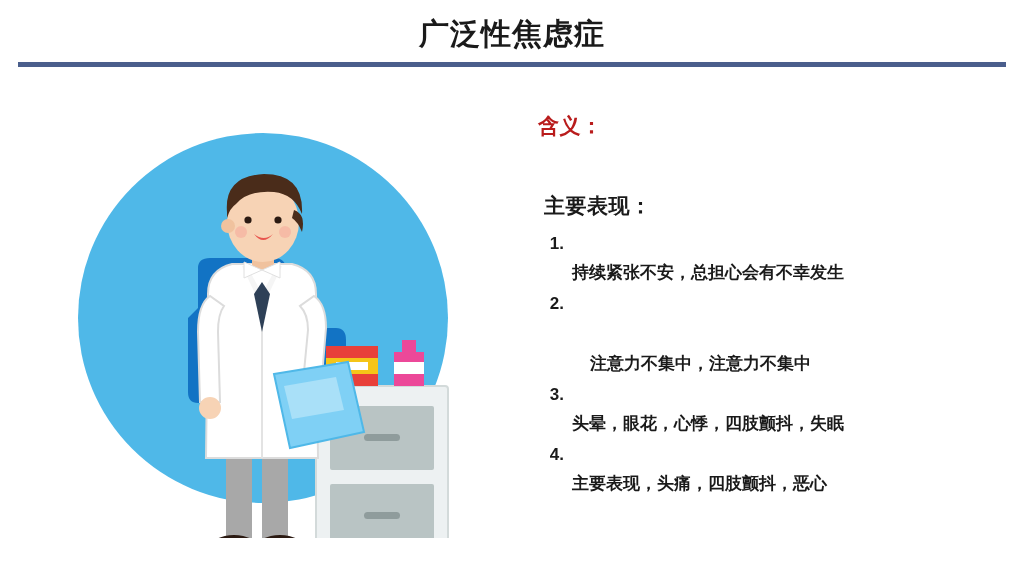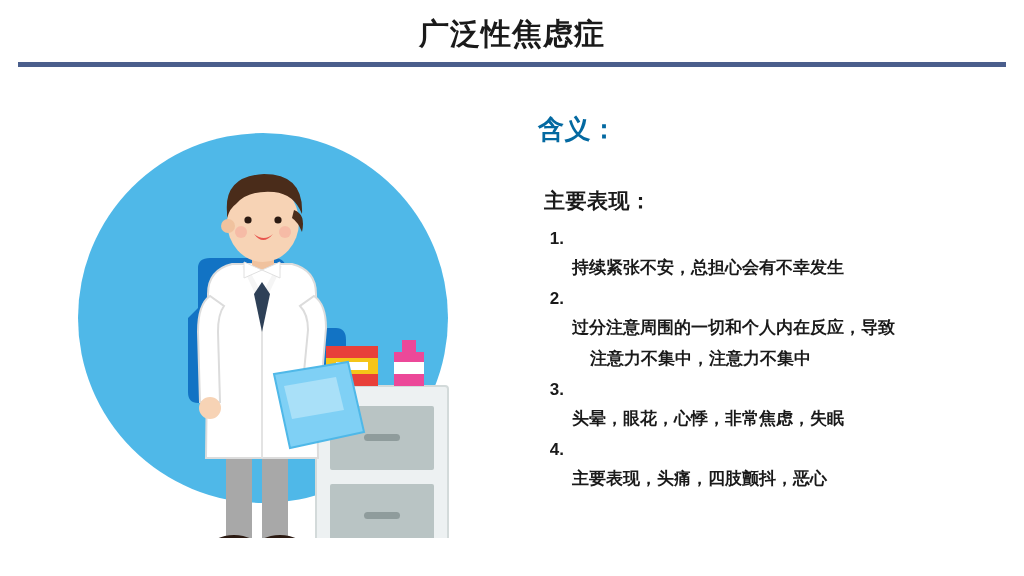--- a/index.html
+++ b/index.html
@@ -52,38 +52,38 @@
     display: block;
   }
   
   .content {
     position: absolute;
     left: 538px;
     top: 112px;
     width: 470px;
   }
   .heading {
-    font-size: 26px;
-    font-weight: bold;
-    color: #0369a1;
+    font-size: 21px;
+    font-weight: bold;
+    color: #b91c1c;
     margin: 0 0 16px 0;
     letter-spacing: 0.5px;
   }
   .para {
     font-size: 17px;
     font-weight: bold;
     color: #1a1a1a;
     line-height: 34px;
     margin: 0;
   }
   .heading2 {
     font-size: 21px;
     font-weight: bold;
     color: #1a1a1a;
-    margin: 40px 0 8px 6px;
+    margin: 52px 0 8px 6px;
     letter-spacing: 0.5px;
   }
   ol.symptom-list {
     list-style: none;
     margin: 0;
     padding: 0;
   }
   ol.symptom-list li {
     font-size: 17px;
     font-weight: bold;
@@ -190,27 +190,27 @@
     <div class="heading2"> 主要表现：</div>
 
     <ol class="symptom-list">
       <li>
         <span class="num">1.</span>
         <span class="txt">持续紧张不安，总担心会有不幸发生</span>
       </li>
       <li>
         <span class="num">2.</span>
         <span class="txt">
-          <span>过分注意周围的一切和个人内在反应，导致</span><br>
+          <br>
           <span style="padding-left:18px; display:inline-block;">注意力不集中，注意力不集中</span>
         </span>
       </li>
       <li>
         <span class="num">3.</span>
-        <span class="txt">头晕，眼花，心悸，非常焦虑，失眠</span>
+        <span class="txt">头晕，眼花，心悸，四肢颤抖，失眠</span>
       </li>
       <li>
         <span class="num">4.</span>
         <span class="txt">主要表现，头痛，四肢颤抖，恶心</span>
       </li>
     </ol>
 
   </div>
 </div>
 

